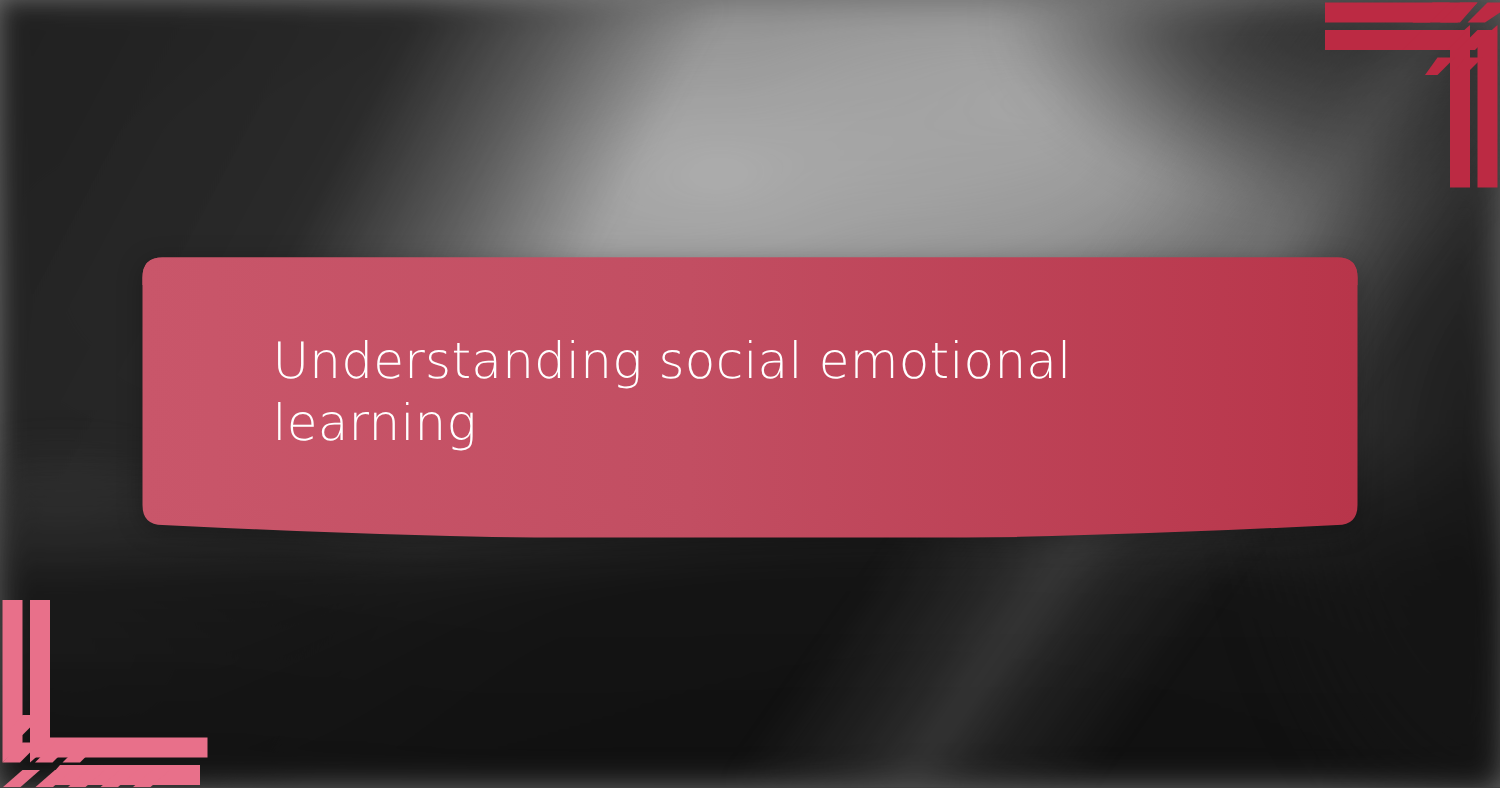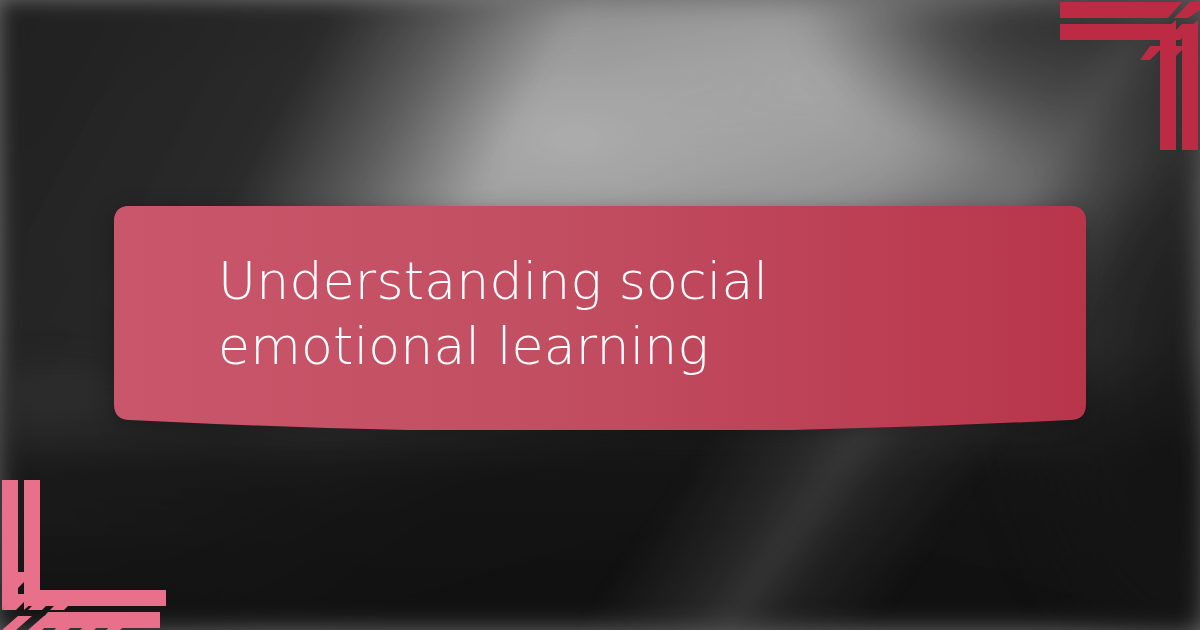--- a/index.html
+++ b/index.html
@@ -113,21 +113,21 @@
     left: 0;
     right: 0;
     top: 0;
     bottom: 0;
     display: flex;
     align-items: center;
     justify-content: flex-start;
     padding: 0 118px;
     box-sizing: border-box;
     color: #ffffff;
-    font-size: 52px;
+    font-size: 40px;
     font-weight: 300;
     letter-spacing: 0.2px;
     line-height: 1.25;
     text-rendering: optimizeLegibility;
   }
 </style>
 </head>
 <body>
 
 <div id="stage" style="background: rgb(122, 122, 122);">

